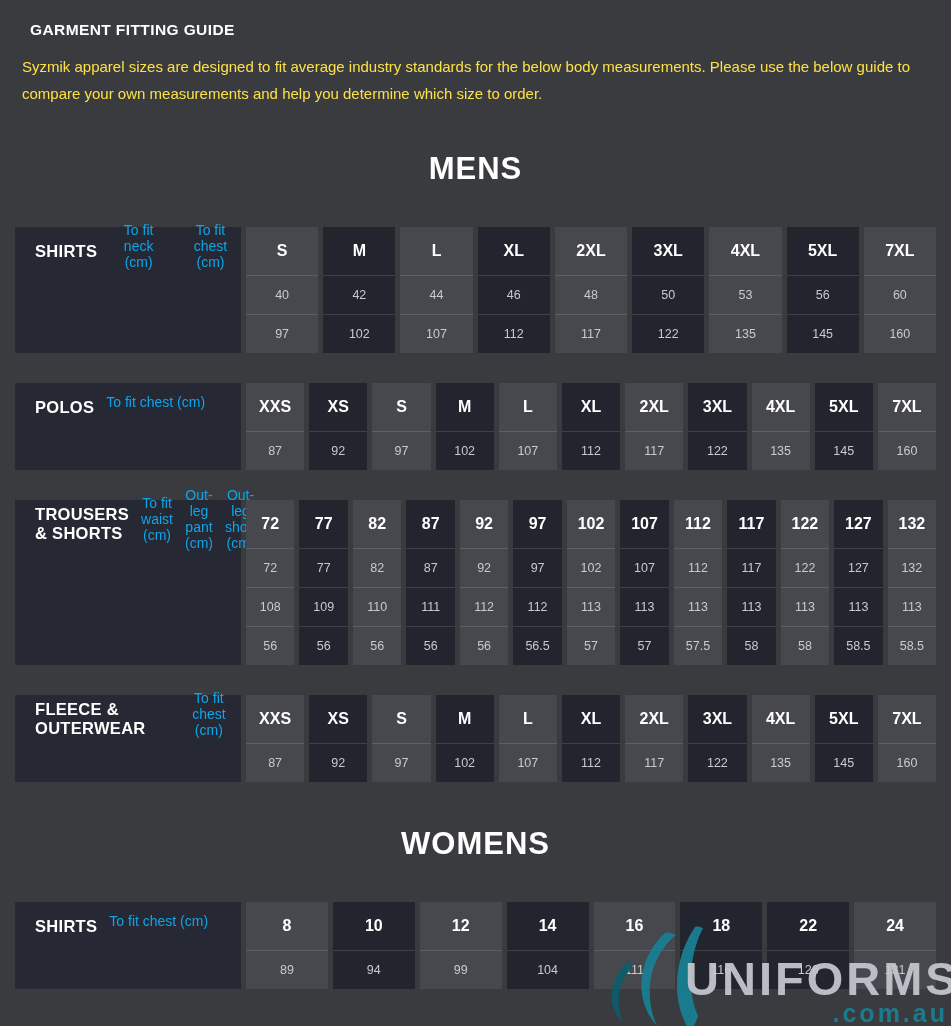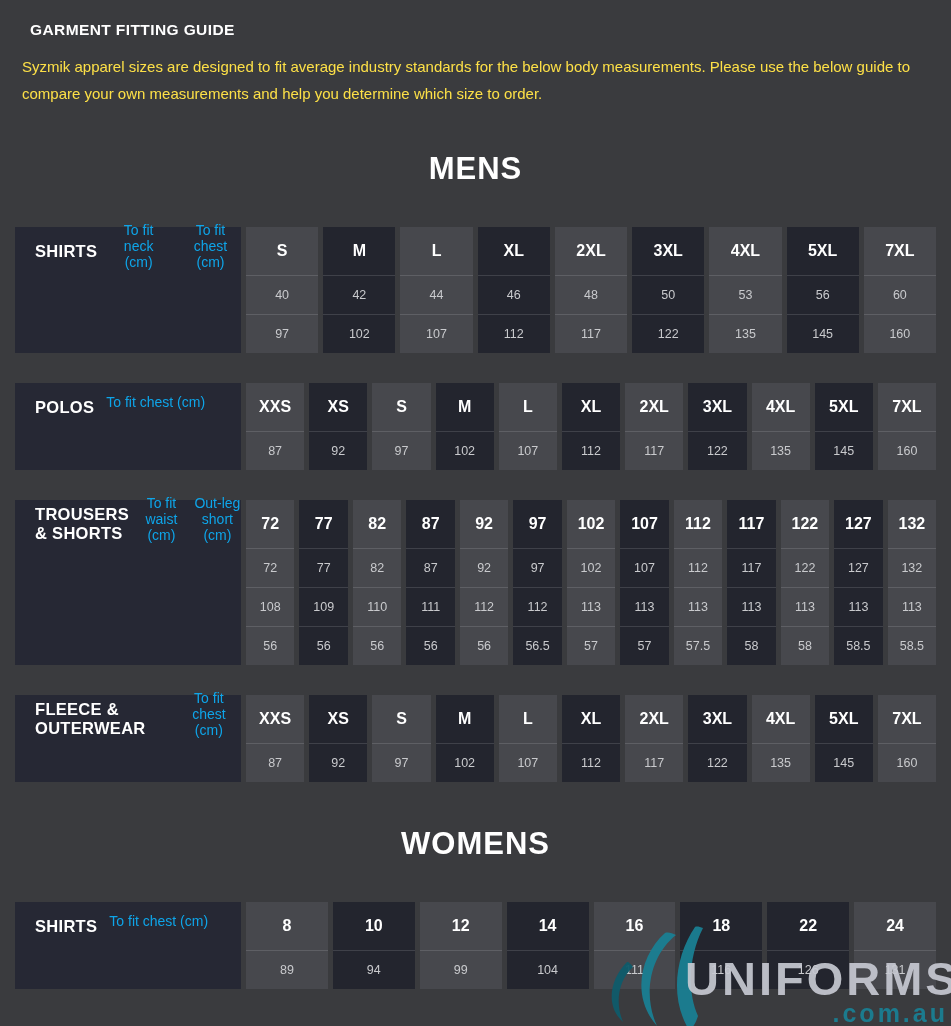--- a/index.html
+++ b/index.html
@@ -174,20 +174,21 @@
       </div>
       <div class="size-col light">
         <div class="size-head">7XL</div>
         <div class="size-val">160</div>
       </div>
     </div>
     <div class="size-table">
       <div class="label-col">
         <div class="table-title">TROUSERS &amp; SHORTS</div>
         <div class="row-label">To fit waist (cm)</div>
+        <div class="row-label">Out-leg pant (cm)</div>
         <div class="row-label">Out-leg short (cm)</div>
       </div>
       <div class="size-col light">
         <div class="size-head">72</div>
         <div class="size-val">72</div>
         <div class="size-val">108</div>
         <div class="size-val">56</div>
       </div>
       <div class="size-col dark">
         <div class="size-head">77</div>

